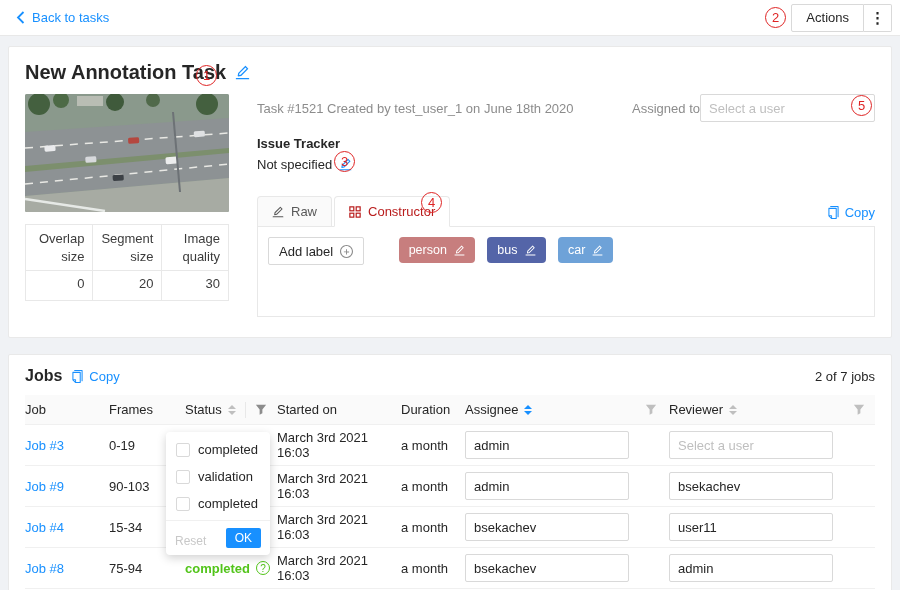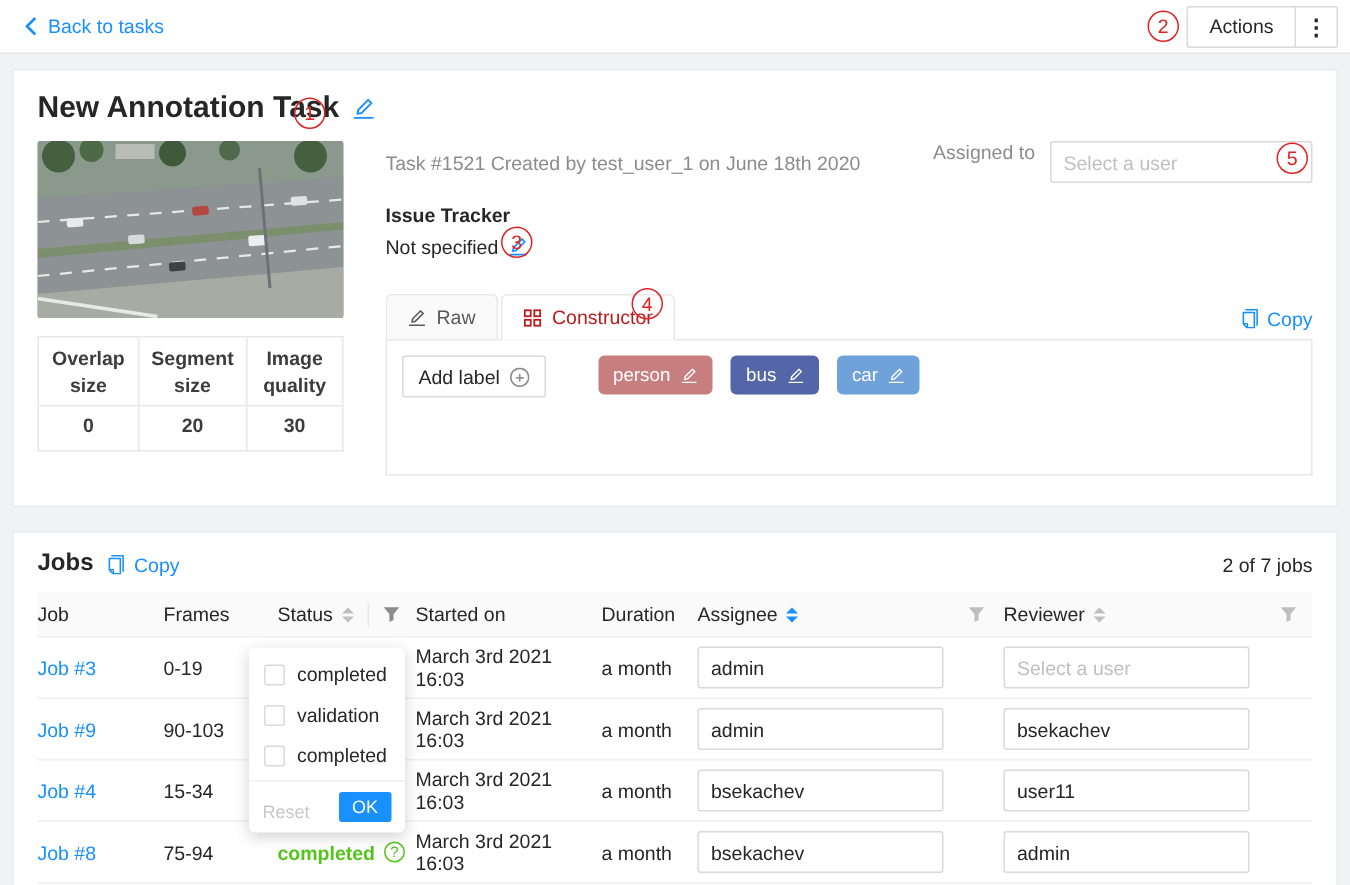--- a/index.html
+++ b/index.html
@@ -21,27 +21,27 @@
   .jobs-card{top:354px;height:266px;padding:12px 16px}
 
   
   .task-title-row{display:flex;align-items:center;gap:9px}
   .task-title-row h1{font-size:20px;font-weight:600;color:#262626}
   .edit-ic{color:#1890ff;display:inline-flex;cursor:pointer}
   .task-body{display:flex;margin-top:10px}
   .left-col{width:204px;flex:none}
   .preview{width:204px;height:118px;overflow:hidden;border-radius:2px;background:#98a29a}
   .params{border-collapse:collapse;margin-top:12px;width:204px}
-  .params th,.params td{border:1px solid #e8e8e8;font-size:13px;font-weight:700;color:#3c3c3c;text-align:center;vertical-align:top;padding:5px 8px}
+  .params th,.params td{border:1px solid #e8e8e8;font-size:13px;font-weight:400;color:#3c3c3c;text-align:right;vertical-align:top;padding:5px 8px}
   .params th{width:68px;line-height:1.35}
   .params td{height:30px}
   .right-col{flex:1;margin-left:28px;min-width:0}
   .meta-row{display:flex;align-items:center;justify-content:space-between}
   .meta{color:#8c8c8c;font-size:13px}
-  .assign{display:flex;gap:10px}
+  .assign{display:flex;align-items:center;}
   .assign-label{color:#8c8c8c;font-size:13px}
   input.ant{height:28px;border:1px solid #d9d9d9;border-radius:2px;padding:0 8px;font-size:13px;color:#262626;font-family:inherit;outline:none}
   input.ant::placeholder{color:#bfbfbf}
   .assign input{width:175px}
   .issue{margin-top:14px}
   .issue-label{font-size:13px;font-weight:700;color:#262626}
   .issue-val{margin-top:6px;font-size:13px;display:flex;align-items:center;gap:7px}
   .tabs-row{display:flex;align-items:flex-end;border-bottom:1px solid #e8e8e8;margin-top:24px}
   .tab{display:inline-flex;align-items:center;gap:7px;padding:7px 14px;border:1px solid #e8e8e8;border-bottom:none;border-radius:4px 4px 0 0;background:#fafafa;font-size:13px;color:#595959;margin-right:2px;cursor:pointer}
   .tab.active{background:#fff;color:#b91c1c;font-weight:400;margin-bottom:-1px;border-bottom:1px solid #fff}

